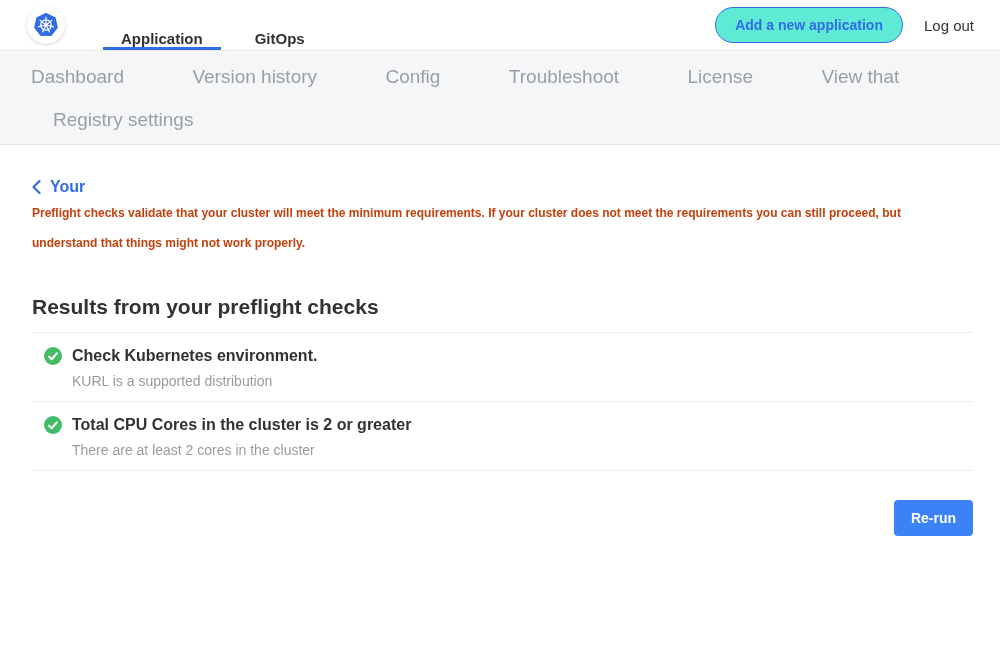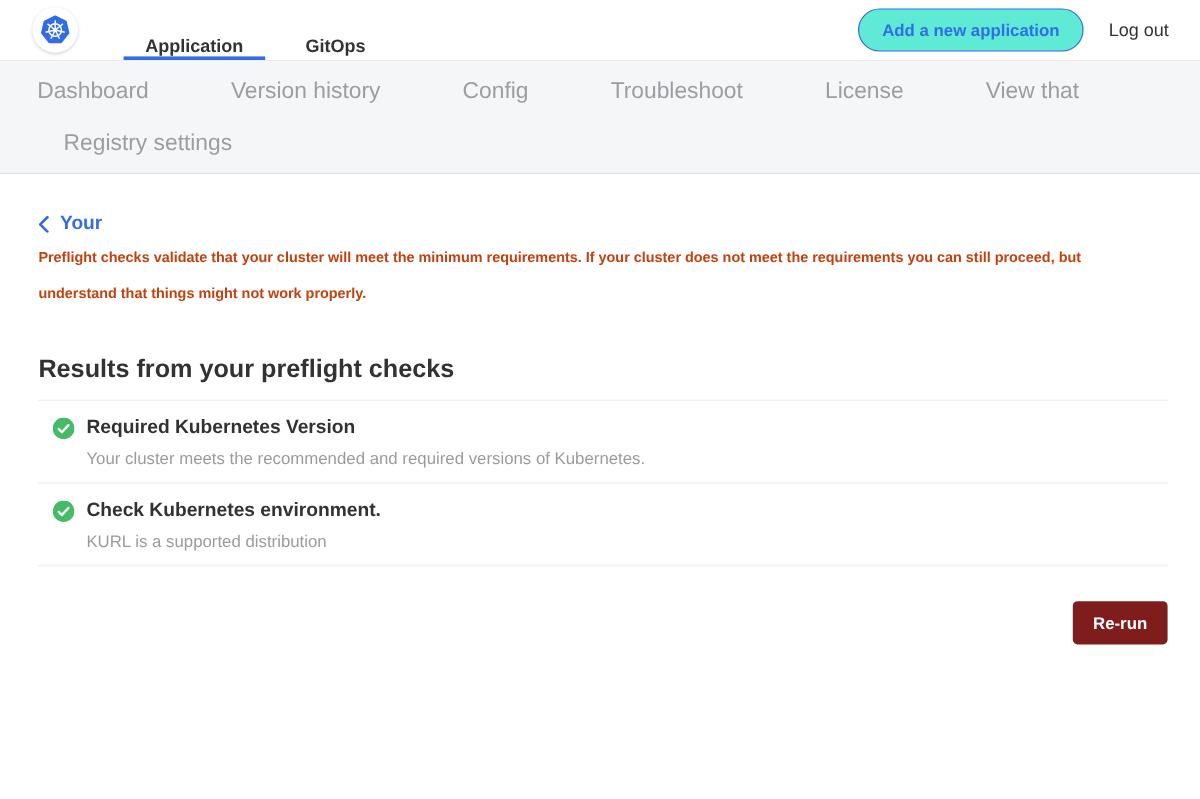--- a/index.html
+++ b/index.html
@@ -124,21 +124,21 @@
   .result-title { font-size: 16px; font-weight: 700; color: #323232; }
   .result-detail {
     margin-top: 8px;
     margin-left: 28px;
     font-size: 14px;
     color: #9b9b9b;
   }
 
   .actions { margin-top: 29px; text-align: right; }
   .rerun-btn {
-    background: #7f1d1d;
+    background: #3b82f6;
     color: #ffffff;
     border: none;
     border-radius: 4px;
     font-family: "Liberation Sans", sans-serif;
     font-size: 14px;
     font-weight: 700;
     padding: 10px 17px;
     cursor: pointer;
   }
 </style>
@@ -196,42 +196,42 @@
     <span>Your</span>
   </a>
 
 
   <p class="page-desc">Preflight checks validate that your cluster will meet the minimum requirements. If your cluster does not meet the requirements you can still proceed, but understand that things might not work properly.</p>
 
   <h2 class="results-heading">Results from your preflight checks</h2>
 
   <ul class="results-list">
 
-    <li class="result-item">
-      <div class="result-head">
-        <svg class="check-icon" viewBox="0 0 18 18">
-          <circle cx="9" cy="9" r="9" fill="#44BB66"></circle>
-          <path d="M5 9.6l2.6 2.6L13 6.3" stroke="#ffffff" stroke-width="2" fill="none" stroke-linecap="round" stroke-linejoin="round"></path>
-        </svg>
-        <span class="result-title">Required Kubernetes Version</span>
-      </div>
-      <div class="result-detail">Your cluster meets the recommended and required versions of Kubernetes.</div>
-    </li>
 
     <li class="result-item">
       <div class="result-head">
         <svg class="check-icon" viewBox="0 0 18 18">
           <circle cx="9" cy="9" r="9" fill="#44BB66"></circle>
           <path d="M5 9.6l2.6 2.6L13 6.3" stroke="#ffffff" stroke-width="2" fill="none" stroke-linecap="round" stroke-linejoin="round"></path>
         </svg>
         <span class="result-title">Check Kubernetes environment.</span>
       </div>
       <div class="result-detail">KURL is a supported distribution</div>
     </li>
 
+    <li class="result-item">
+      <div class="result-head">
+        <svg class="check-icon" viewBox="0 0 18 18">
+          <circle cx="9" cy="9" r="9" fill="#44BB66"></circle>
+          <path d="M5 9.6l2.6 2.6L13 6.3" stroke="#ffffff" stroke-width="2" fill="none" stroke-linecap="round" stroke-linejoin="round"></path>
+        </svg>
+        <span class="result-title">Total CPU Cores in the cluster is 2 or greater</span>
+      </div>
+      <div class="result-detail">There are at least 2 cores in the cluster</div>
+    </li>
 
   </ul>
 
   <div class="actions">
     <button class="rerun-btn">Re-run</button>
   </div>
 
 </main>
 
 </body></html>

